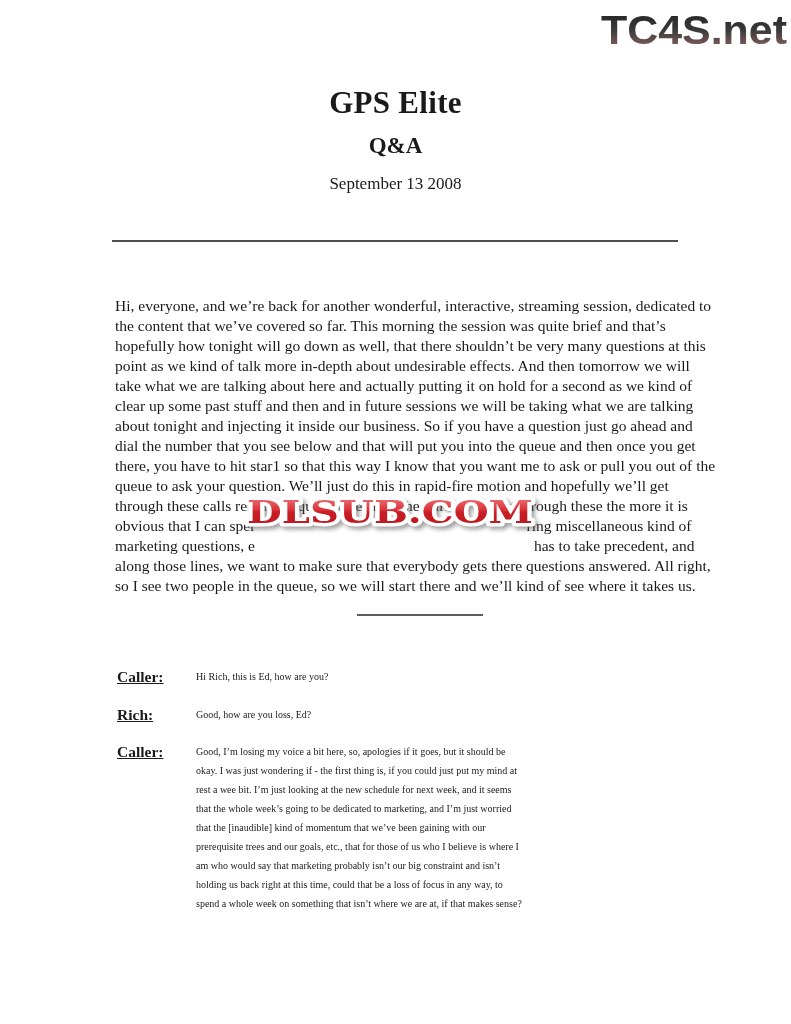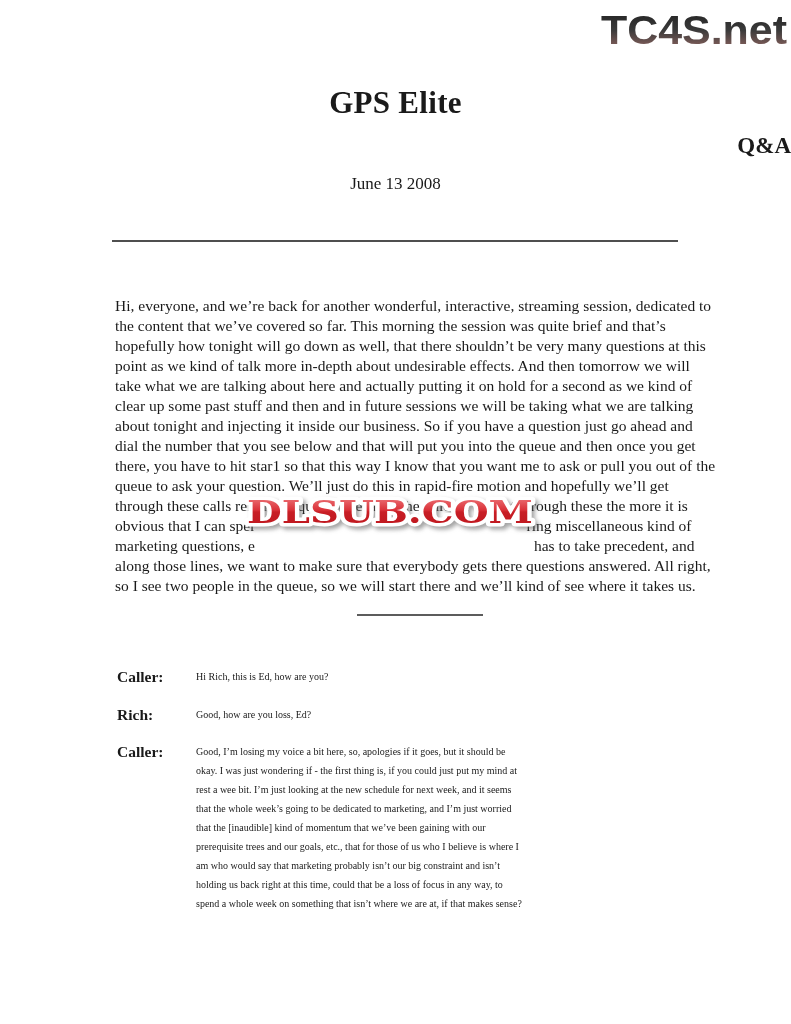--- a/index.html
+++ b/index.html
@@ -16,21 +16,21 @@
   }
   
   .tc4s-logo { position: absolute; left: 598px; top: 3px; }
   
   .doc-title {
     position: absolute; top: 85px; left: 0; width: 791px;
     text-align: center; font-size: 31px; font-weight: bold; letter-spacing: 0.3px;
   }
   .doc-subtitle {
     position: absolute; top: 133px; left: 0; width: 791px;
-    text-align: right; font-size: 23px; font-weight: bold;
+    text-align: center; font-size: 23px; font-weight: bold;
   }
   .doc-date {
     position: absolute; top: 174px; left: 0; width: 791px;
     text-align: center; font-size: 17px;
   }
   .rule-long {
     position: absolute; top: 240px; left: 112px; width: 566px;
     border-top: 2px solid #4f4f4f; height: 0;
   }
   .rule-short {
@@ -44,21 +44,21 @@
   .dlsub-watermark {
     position: absolute; left: 240px; top: 486px;
     filter: drop-shadow(3px 3px 2px rgba(90,90,90,0.55));
   }
   .dlg-row { position: absolute; left: 0; width: 791px; height: 0; }
   .dlg-row.r1 { top: 667px; }
   .dlg-row.r2 { top: 705px; }
   .dlg-row.r3 { top: 742px; }
   .speaker {
     position: absolute; left: 117px; width: 78px;
-    font-weight: bold; font-size: 15.5px; line-height: 19px;
+    font-weight: bold; font-size: 15.5px; line-height: 19px; text-decoration: underline;
   }
   .speech {
     position: absolute; left: 196px; width: 545px;
     font-size: 10px; line-height: 19px; white-space: pre-wrap;
   }
   .tx-logo {
     position: absolute; left: 471px; top: 976px;
     filter: drop-shadow(0 0 1.5px #ffffff) drop-shadow(0 0 1px #ffffff)
             drop-shadow(2px 3px 1.5px rgba(80,80,80,0.6));
   }
@@ -74,21 +74,21 @@
         <stop offset="0" stop-color="#1f1f1f"></stop>
         <stop offset="0.5" stop-color="#3a3a3a"></stop>
         <stop offset="1" stop-color="#9a6b66"></stop>
       </linearGradient>
     </defs>
     <text x="96" y="41" text-anchor="middle" font-family="'Liberation Sans', sans-serif" font-weight="bold" font-size="41" textLength="186" lengthAdjust="spacingAndGlyphs" fill="url(#gTC)">TC4S.net</text>
   </svg>
 
   <div class="doc-title">GPS Elite</div>
   <div class="doc-subtitle">Q&amp;A</div>
-  <div class="doc-date">June 13 2008</div>
+  <div class="doc-date">September 13 2008</div>
 
   <div class="rule-long"></div>
 
   <div class="intro-paragraph">Hi, everyone, and we’re back for another wonderful, interactive, streaming session, dedicated to
 the content that we’ve covered so far. This morning the session was quite brief and that’s
 hopefully how tonight will go down as well, that there shouldn’t be very many questions at this
 point as we kind of talk more in-depth about undesirable effects. And then tomorrow we will
 take what we are talking about here and actually putting it on hold for a second as we kind of
 clear up some past stuff and then and in future sessions we will be taking what we are talking
 about tonight and injecting it inside our business. So if you have a question just go ahead and

